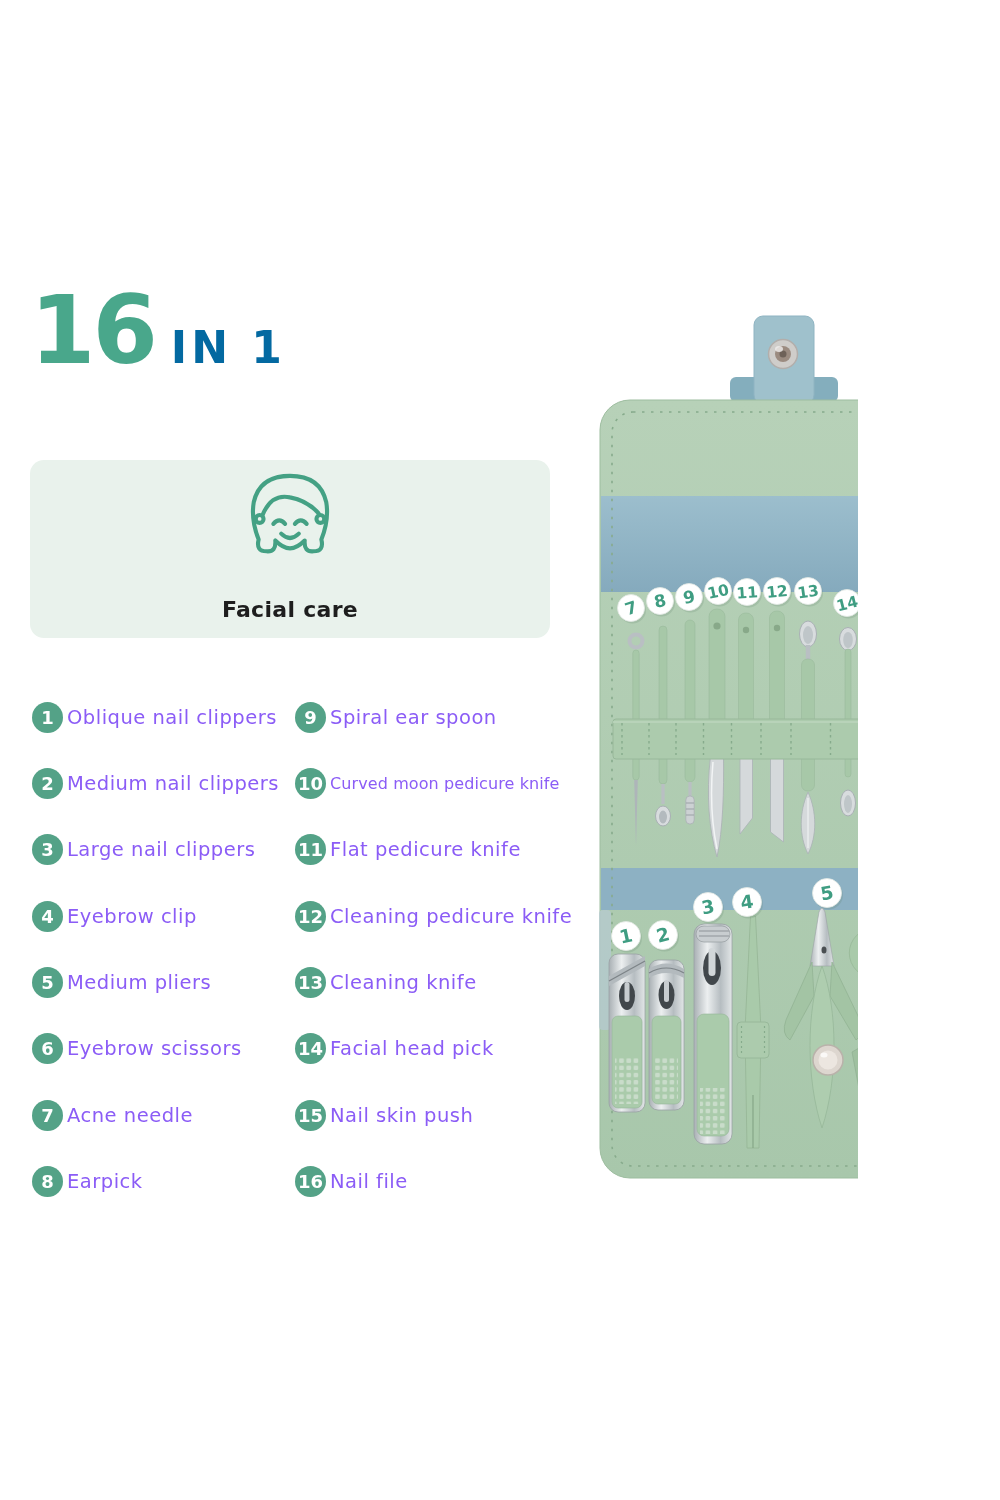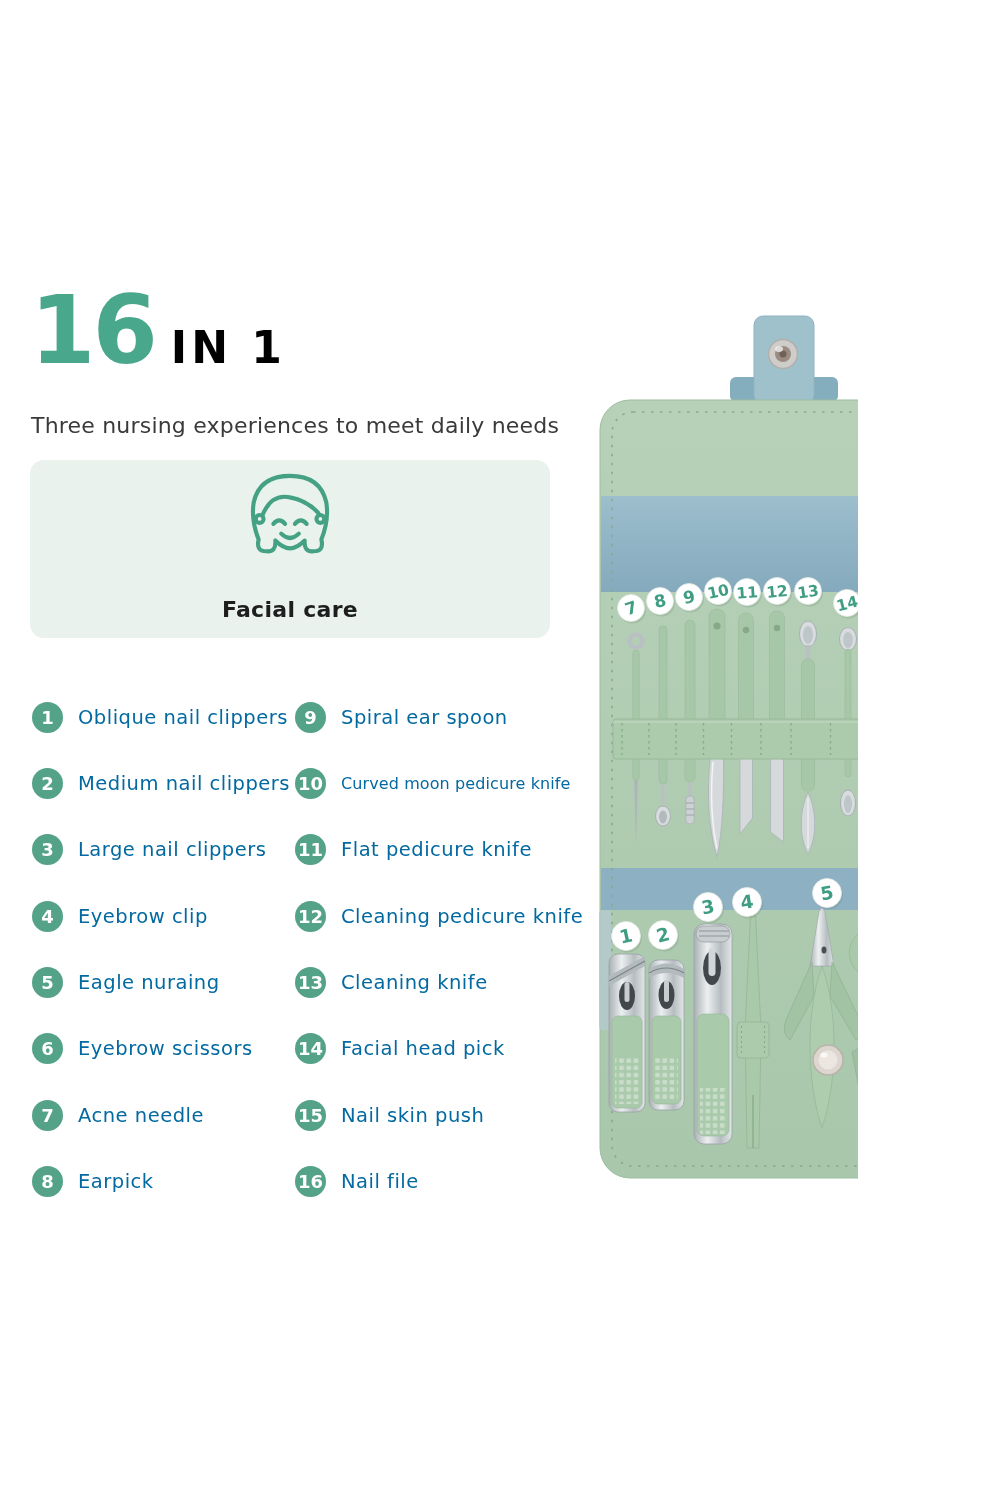--- a/index.html
+++ b/index.html
@@ -3,51 +3,50 @@
 <meta charset="utf-8">
 <style>
   html,body{margin:0;padding:0;background:#ffffff;}
   .canvas{
     position:relative;width:858px;height:1500px;background:#ffffff;
     font-family:"DejaVu Sans","Liberation Sans",sans-serif;overflow:hidden;
   }
   
   .title-row{position:absolute;left:30px;top:289px;display:flex;align-items:baseline;}
   .big-count{font-size:94px;font-weight:bold;color:#49a78b;line-height:.9;letter-spacing:-3px;}
-  .title-suffix{font-size:44px;font-weight:bold;color:#000000;margin-left:16px;letter-spacing:4px;}
+  .title-suffix{font-size:44px;font-weight:bold;color:#0369a1;margin-left:16px;letter-spacing:4px;}
   .subtitle{position:absolute;left:31px;top:391px;font-size:22px;color:#3a3a3a;letter-spacing:.2px;}
   
   .feature-box{position:absolute;left:30px;top:460px;width:520px;height:178px;
     background:#e9f2ec;border-radius:14px;display:flex;}
   .feature{flex:1;display:flex;flex-direction:column;align-items:center;justify-content:flex-end;padding-bottom:16px;gap:28px;}
   .feature svg{width:98px;height:98px;margin-bottom:4px;}
   .icon-stroke{fill:none;stroke:#44a184;stroke-width:4.2;stroke-linecap:round;stroke-linejoin:round;}
   .feature-label{font-size:22px;font-weight:bold;color:#1e1e1e;letter-spacing:.3px;}
   
   .legend{position:absolute;left:32px;top:700px;display:grid;
     grid-template-rows:repeat(8,66.4px);grid-template-columns:263px auto;grid-auto-flow:column;}
   .legend-item{display:flex;align-items:center;height:34px;}
   .num-badge{width:31px;height:31px;border-radius:50%;background:#54a287;color:#ffffff;
     font-weight:bold;font-size:18px;display:flex;align-items:center;justify-content:center;flex:none;}
-  .item-label{margin-left:15px;font-size:19.5px;color:#0369a1;letter-spacing:.5px;white-space:nowrap;}
+  .item-label{margin-left:4px;font-size:19.5px;color:#8b5cf6;letter-spacing:.5px;white-space:nowrap;}
   .legend-item.small .item-label{font-size:16px;letter-spacing:.1px;}
   
   .product{position:absolute;left:578px;top:290px;width:402px;height:910px;}
   .product text{font-family:"DejaVu Sans","Liberation Sans",sans-serif;font-weight:bold;fill:#3f9d82;}
 </style>
 </head>
 <body>
 
 <div class="canvas">
 
   <div class="title-row">
     <span class="big-count">16</span>
     <span class="title-suffix">IN 1</span>
   </div>
-  <p class="subtitle">Three nursing experiences to meet daily needs</p>
 
   <div class="feature-box">
     <div class="feature">
       <svg viewBox="0 0 100 100">
         <path class="icon-stroke" d="M26 86 Q15 86 18 74 Q10 54 13 36 Q19 9 50 9 Q81 9 87 36 Q90 54 82 74 Q85 86 74 86 Q64 87 65 75 Q57 83 50 83 Q43 83 35 75 Q36 87 26 86 Z"></path>
         <path class="icon-stroke" d="M22 49 Q31 27 50 31 Q67 34 79 47"></path>
         <circle class="icon-stroke" cx="19" cy="53" r="4"></circle>
         <circle class="icon-stroke" cx="81" cy="53" r="4"></circle>
         <path class="icon-stroke" d="M33 58 q6 -7 12 0"></path>
         <path class="icon-stroke" d="M55 58 q6 -7 12 0"></path>
@@ -69,21 +68,21 @@
     <div class="legend-item">
         <span class="num-badge">3</span>
         <span class="item-label">Large nail clippers</span>
       </div>
     <div class="legend-item">
         <span class="num-badge">4</span>
         <span class="item-label">Eyebrow clip</span>
       </div>
     <div class="legend-item">
         <span class="num-badge">5</span>
-        <span class="item-label">Eagle nuraing</span>
+        <span class="item-label">Medium pliers</span>
       </div>
     <div class="legend-item">
         <span class="num-badge">6</span>
         <span class="item-label">Eyebrow scissors</span>
       </div>
     <div class="legend-item">
         <span class="num-badge">7</span>
         <span class="item-label">Acne needle</span>
       </div>
     <div class="legend-item">

